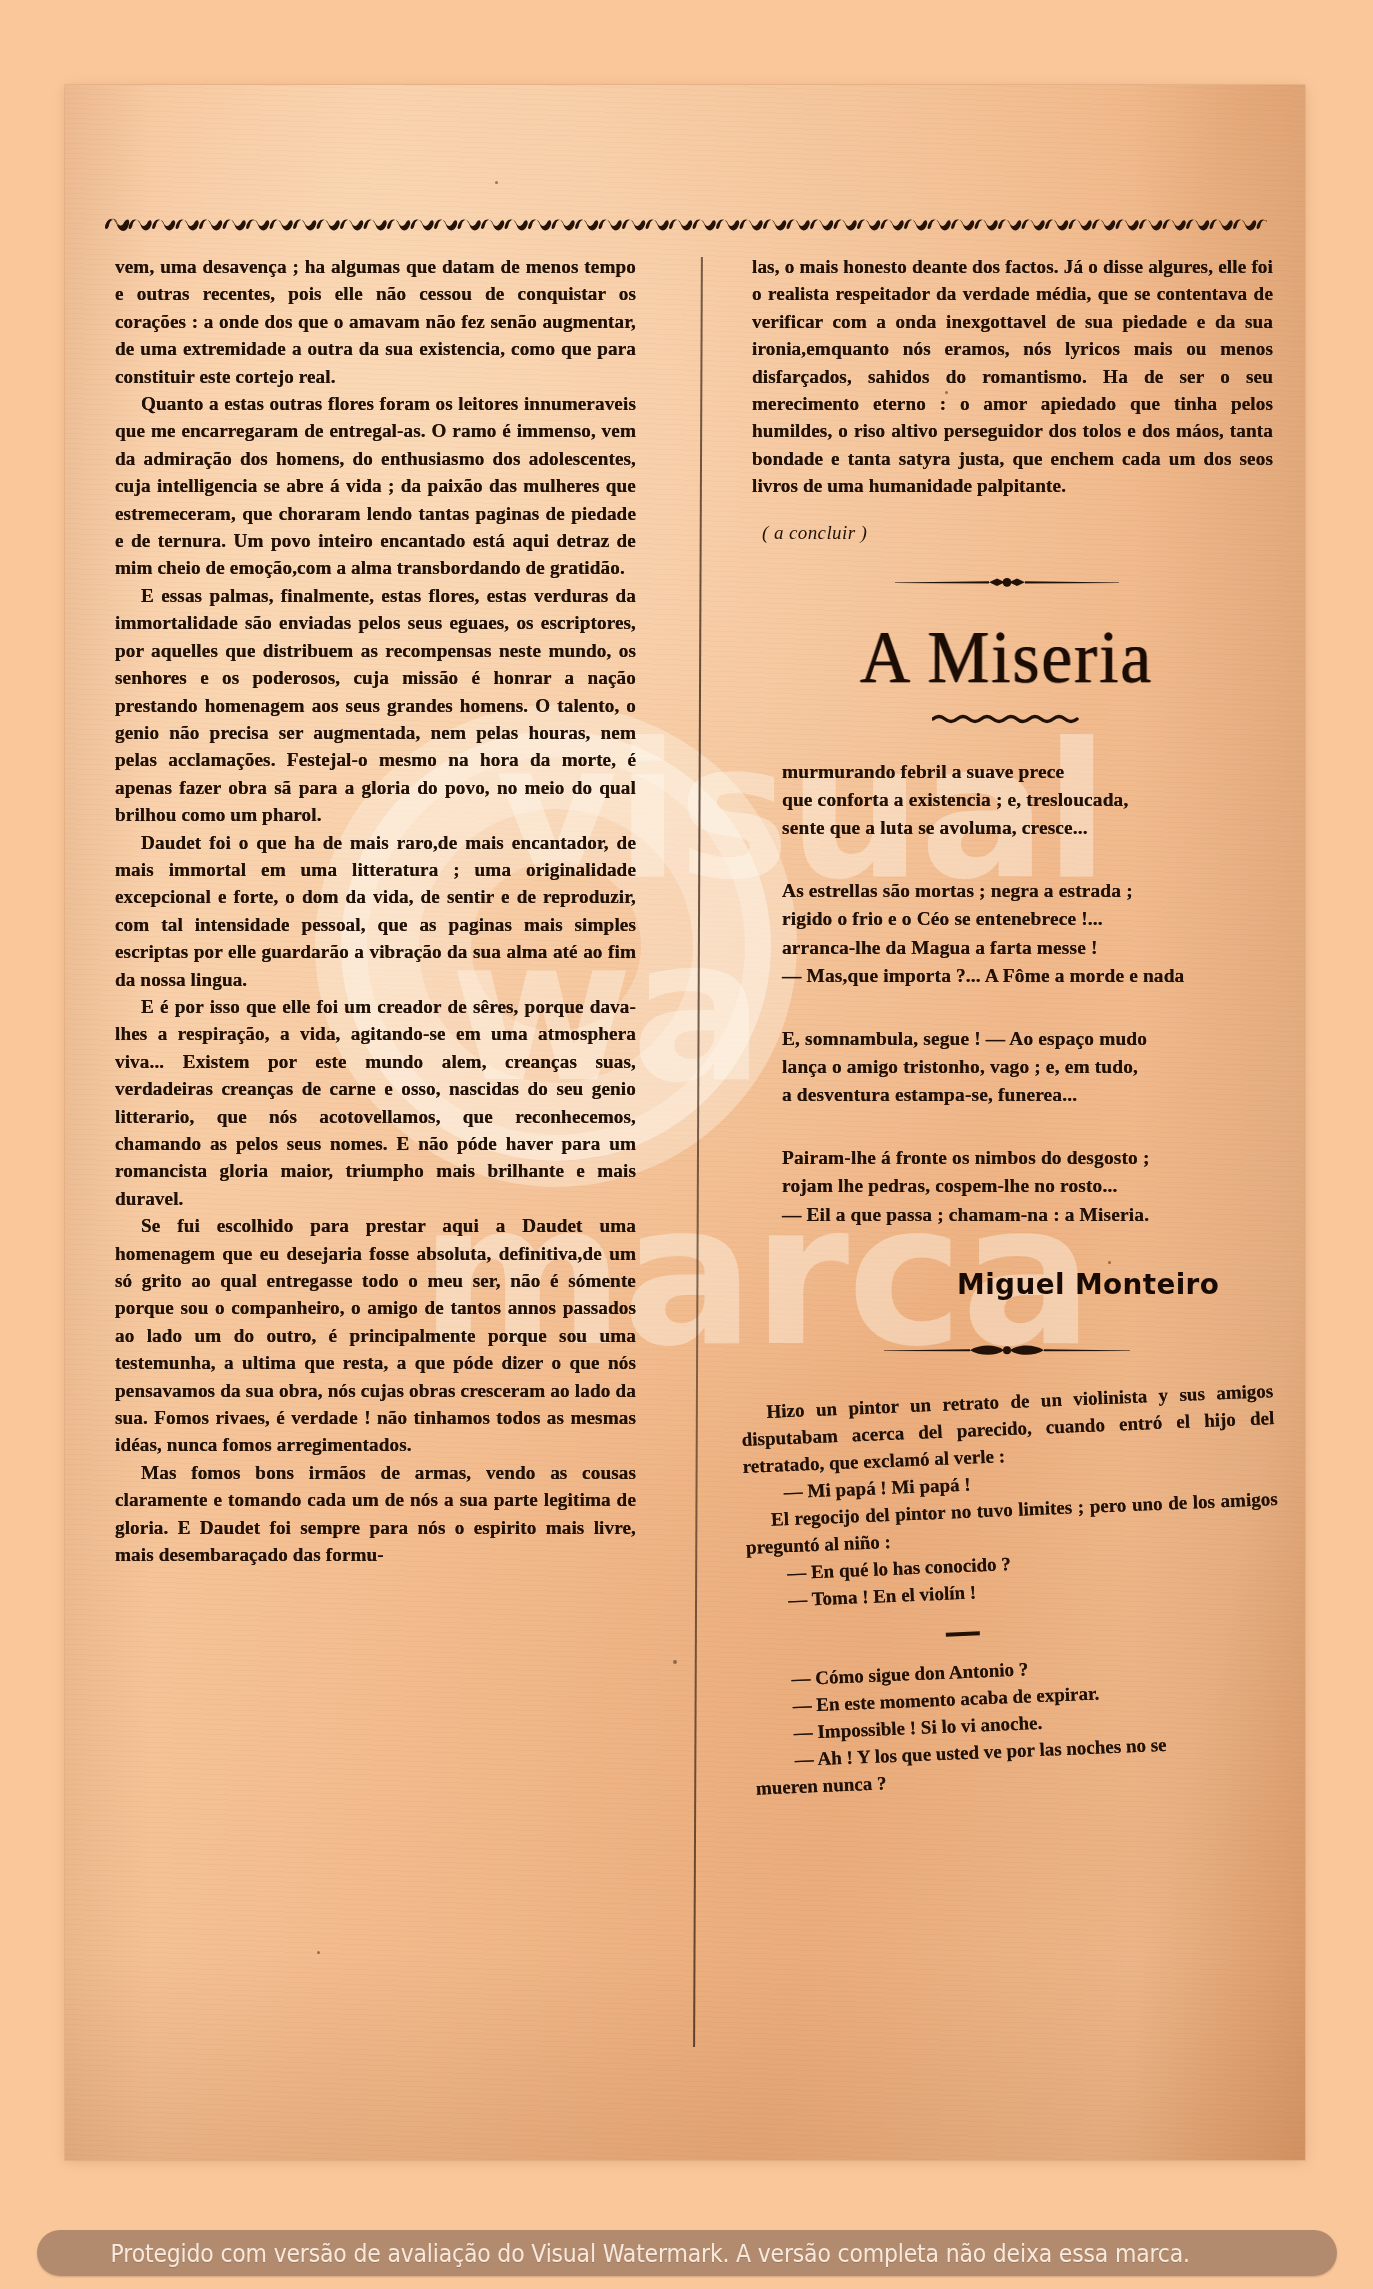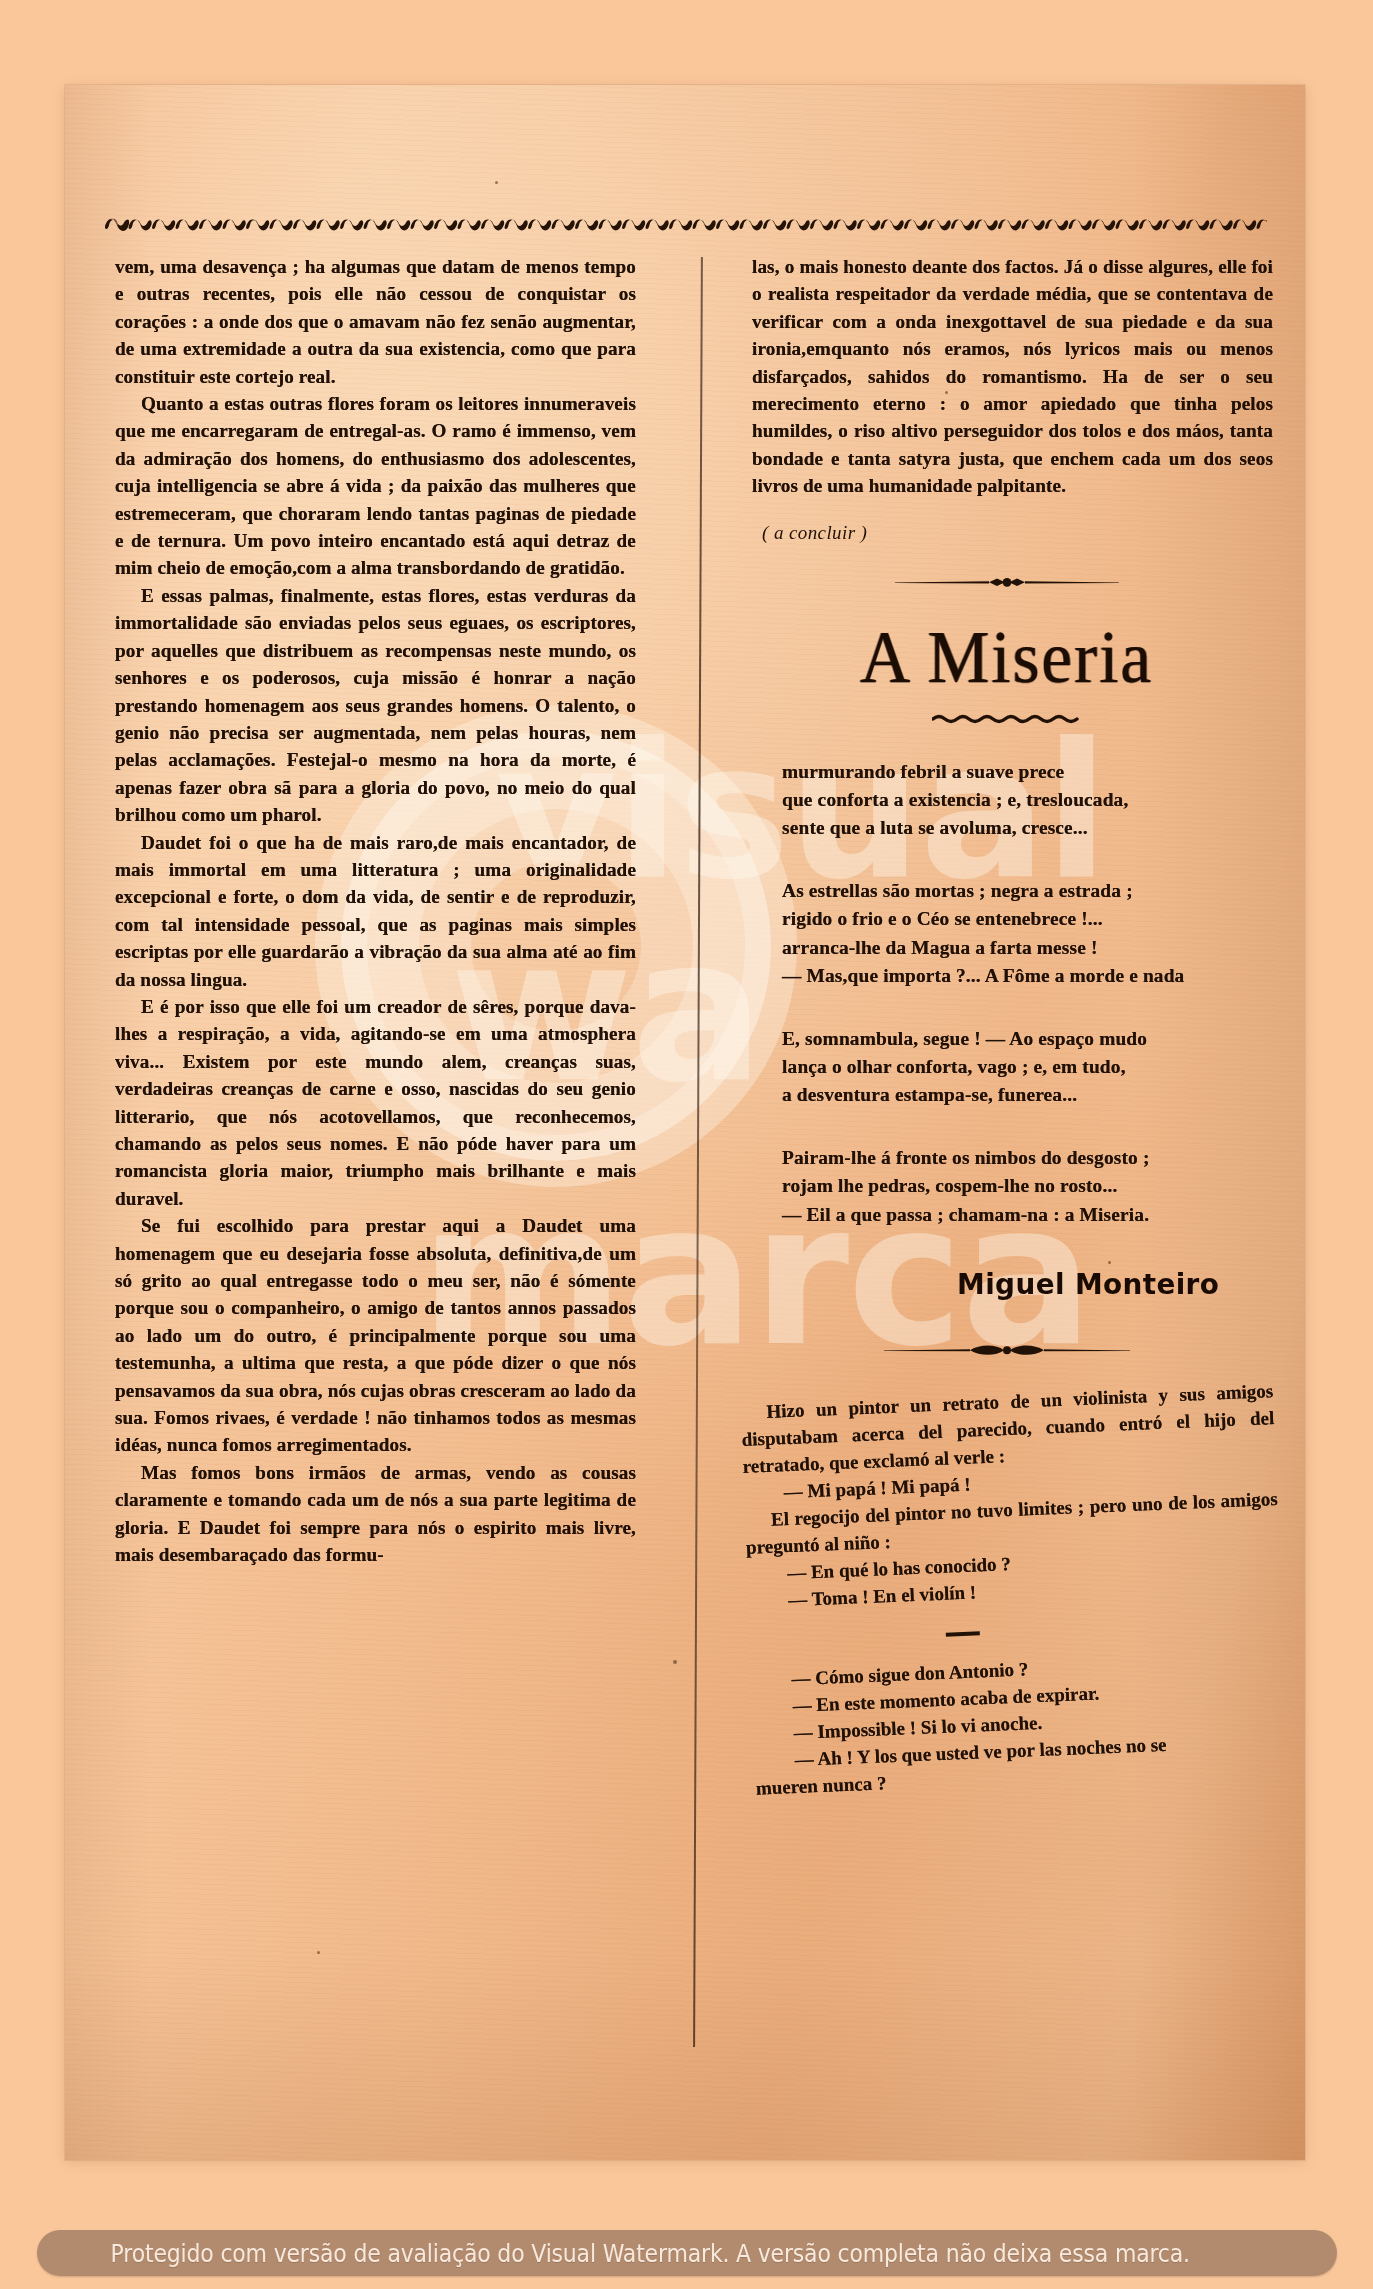--- a/index.html
+++ b/index.html
@@ -438,21 +438,21 @@
 
         <div class="stanza">
           <div class="vline">As estrellas são mortas ; negra a estrada ;</div>
           <div class="vline">rigido o frio e o Céo se entenebrece !...</div>
           <div class="vline">arranca-lhe da Magua a farta messe !</div>
           <div class="vline">— Mas,que importa ?... A Fôme a morde e nada</div>
         </div>
 
         <div class="stanza">
           <div class="vline">E, somnambula, segue ! — Ao espaço mudo</div>
-          <div class="vline">lança o olhar conforta, vago ; e, em tudo,</div>
+          <div class="vline">lança o amigo tristonho, vago ; e, em tudo,</div>
           <div class="vline">a desventura estampa-se, funerea...</div>
         </div>
 
         <div class="stanza">
           <div class="vline">Pairam-lhe á fronte os nimbos do desgosto ;</div>
           <div class="vline">rojam lhe pedras, cospem-lhe no rosto...</div>
           <div class="vline">— Eil a que passa ; chamam-na : a Miseria.</div>
         </div>
 
         <div class="byline">Miguel Monteiro</div>

